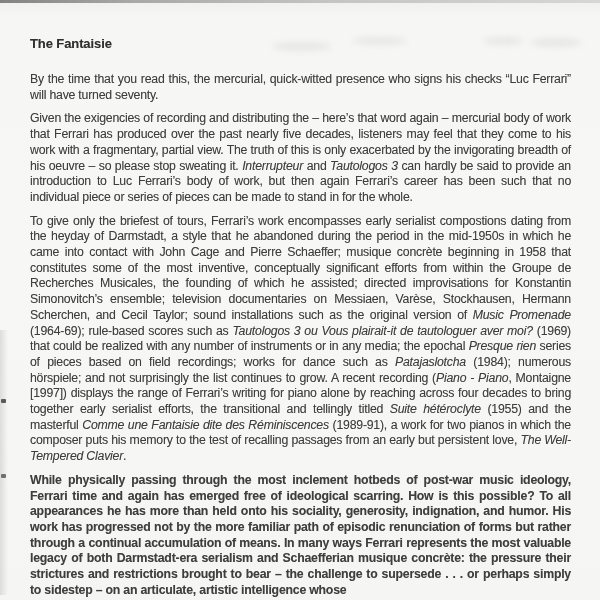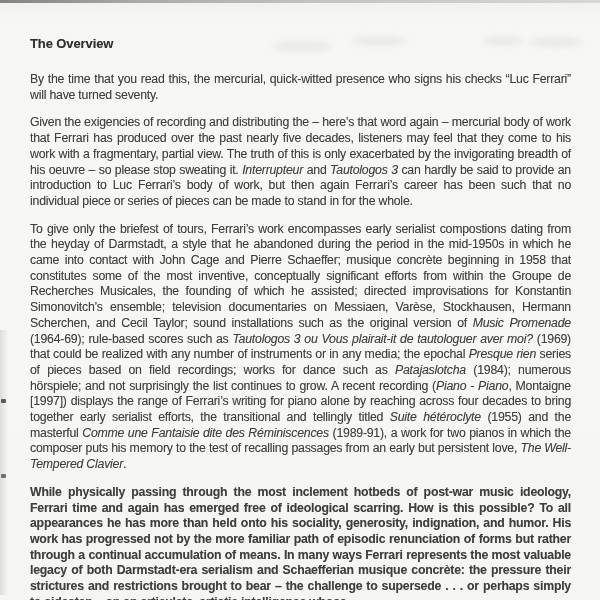--- a/index.html
+++ b/index.html
@@ -42,21 +42,21 @@
     position: absolute; left: 30px; top: 36px; width: 541px;
   }
   .heading {
     font-size: 13px; font-weight: bold;
     color: var(--heading-ink, #2f2f2f);
     letter-spacing: -0.1px;
     margin: 0 0 21px 0;
     text-shadow: 0 0 0.4px rgba(47,47,47,0.4);
   }
   .content p {
-    margin: 12px 0 8px 0;
+    margin: 0 0 8px 0;
     font-size: 12.3px;
     line-height: 15.7px;
     letter-spacing: -0.22px;
     text-align: justify;
     color: var(--ink, #3e3e3e);
     text-shadow: 0 0 0.4px rgba(62,62,62,0.35);
   }
   .content p:last-child { margin-bottom: 0; font-weight: bold; }
   .content p i { font-style: italic; }
 </style>
@@ -67,21 +67,21 @@
   <div class="topline"></div>
   <div class="smudge s1"></div>
   <div class="smudge s2"></div>
   <div class="smudge s3"></div>
   <div class="smudge s4"></div>
   <div class="edge-shade"></div>
   <div class="edge-mark m1"></div>
   <div class="edge-mark m2"></div>
 
   <div class="content">
-    <div class="heading">The Overview</div>
+    <div class="heading">The Fantaisie</div>
     <div>
         <p>By the time that you read this, the mercurial, quick-witted presence who signs his checks “Luc Ferrari” will have turned seventy.</p>
         <p>Given the exigencies of recording and distributing the – here’s that word again – mercurial body of work that Ferrari has produced over the past nearly five decades, listeners may feel that they come to his work with a fragmentary, partial view. The truth of this is only exacerbated by the invigorating breadth of his oeuvre – so please stop sweating it. <i>Interrupteur</i> and <i>Tautologos 3</i> can hardly be said to provide an introduction to Luc Ferrari’s body of work, but then again Ferrari’s career has been such that no individual piece or series of pieces can be made to stand in for the whole.</p>
         <p>To give only the briefest of tours, Ferrari’s work encompasses early serialist compostions dating from the heyday of Darmstadt, a style that he abandoned during the period in the mid-1950s in which he came into contact with John Cage and Pierre Schaeffer; musique concrète beginning in 1958 that constitutes some of the most inventive, conceptually significant efforts from within the Groupe de Recherches Musicales, the founding of which he assisted; directed improvisations for Konstantin Simonovitch’s ensemble; television documentaries on Messiaen, Varèse, Stockhausen, Hermann Scherchen, and Cecil Taylor; sound installations such as the original version of <i>Music Promenade</i> (1964-69); rule-based scores such as <i>Tautologos 3 ou Vous plairait-it de tautologuer aver moi?</i> (1969) that could be realized with any number of instruments or in any media; the epochal <i>Presque rien</i> series of pieces based on field recordings; works for dance such as <i>Patajaslotcha</i> (1984); numerous hörspiele; and not surprisingly the list continues to grow. A recent recording (<i>Piano - Piano</i>, Montaigne [1997]) displays the range of Ferrari’s writing for piano alone by reaching across four decades to bring together early serialist efforts, the transitional and tellingly titled <i>Suite hétéroclyte</i> (1955) and the masterful <i>Comme une Fantaisie dite des Réminiscences</i> (1989-91), a work for two pianos in which the composer puts his memory to the test of recalling passages from an early but persistent love, <i>The Well-Tempered Clavier</i>.</p>
         <p>While physically passing through the most inclement hotbeds of post-war music ideology, Ferrari time and again has emerged free of ideological scarring. How is this possible? To all appearances he has more than held onto his sociality, generosity, indignation, and humor. His work has progressed not by the more familiar path of episodic renunciation of forms but rather through a continual accumulation of means. In many ways Ferrari represents the most valuable legacy of both Darmstadt-era serialism and Schaefferian musique concrète: the pressure their strictures and restrictions brought to bear – the challenge to supersede . . . or perhaps simply to sidestep – on an articulate, artistic intelligence whose</p>
       </div>
   </div>
 </div>
 
 </body></html>

